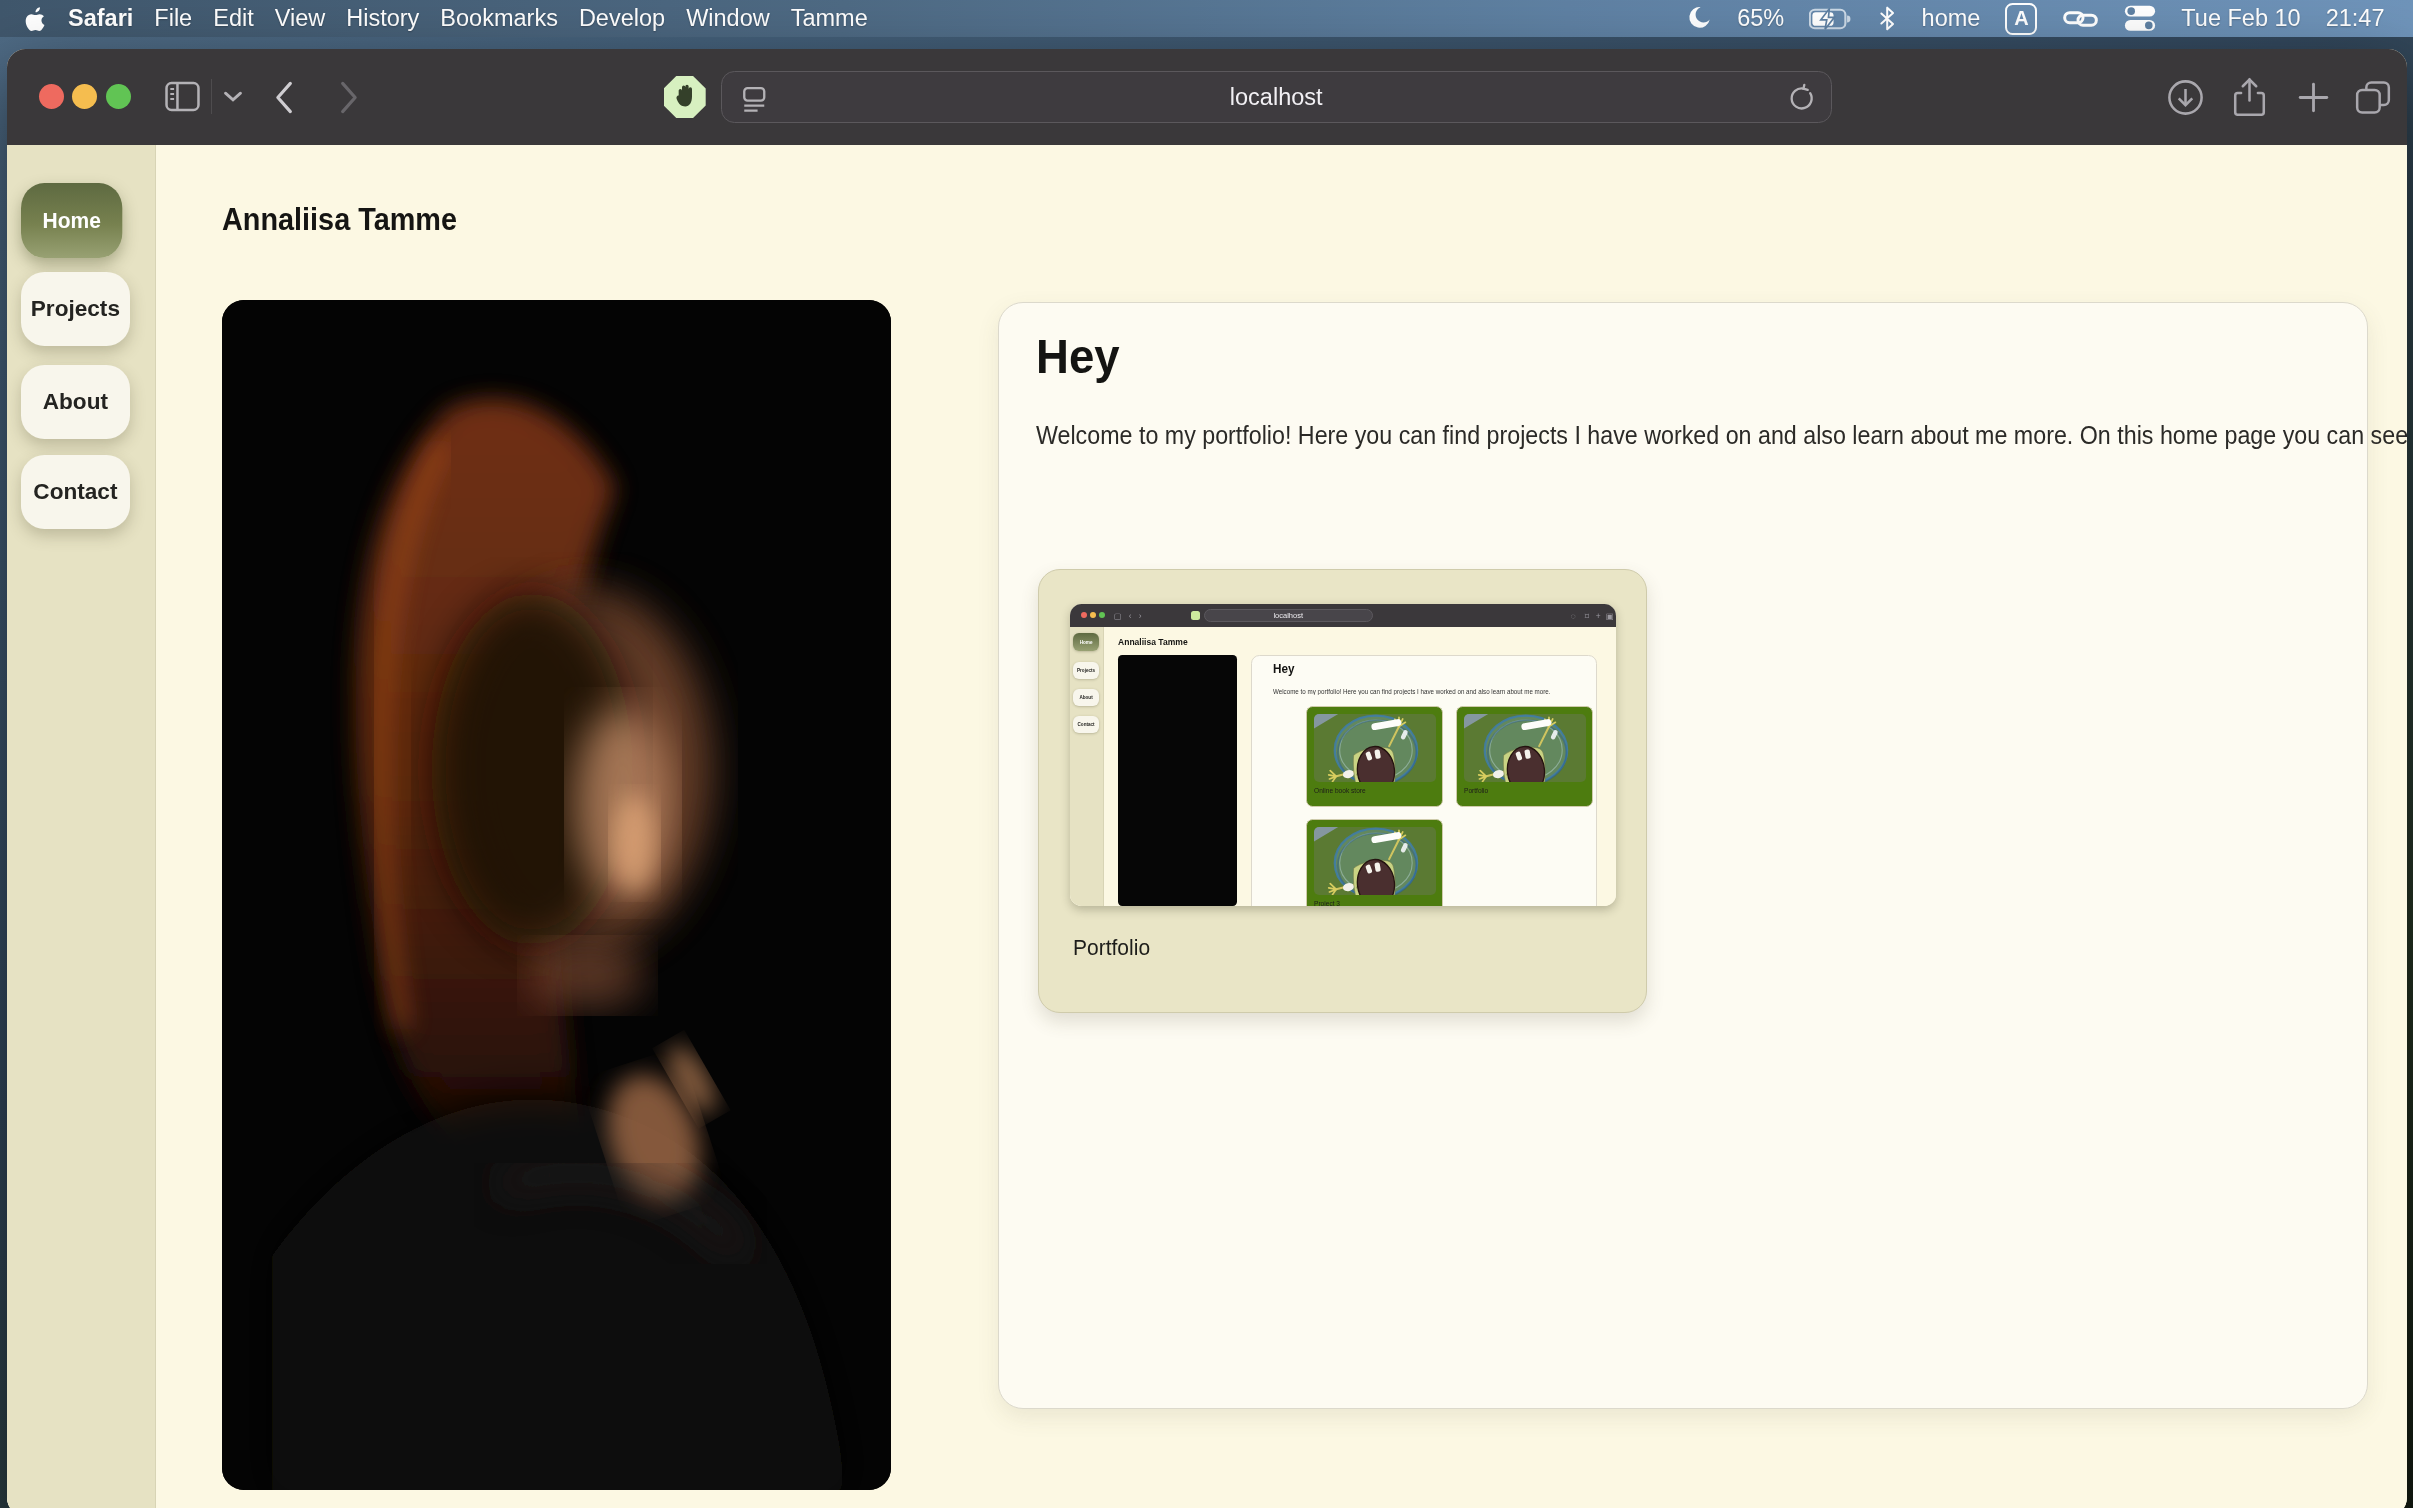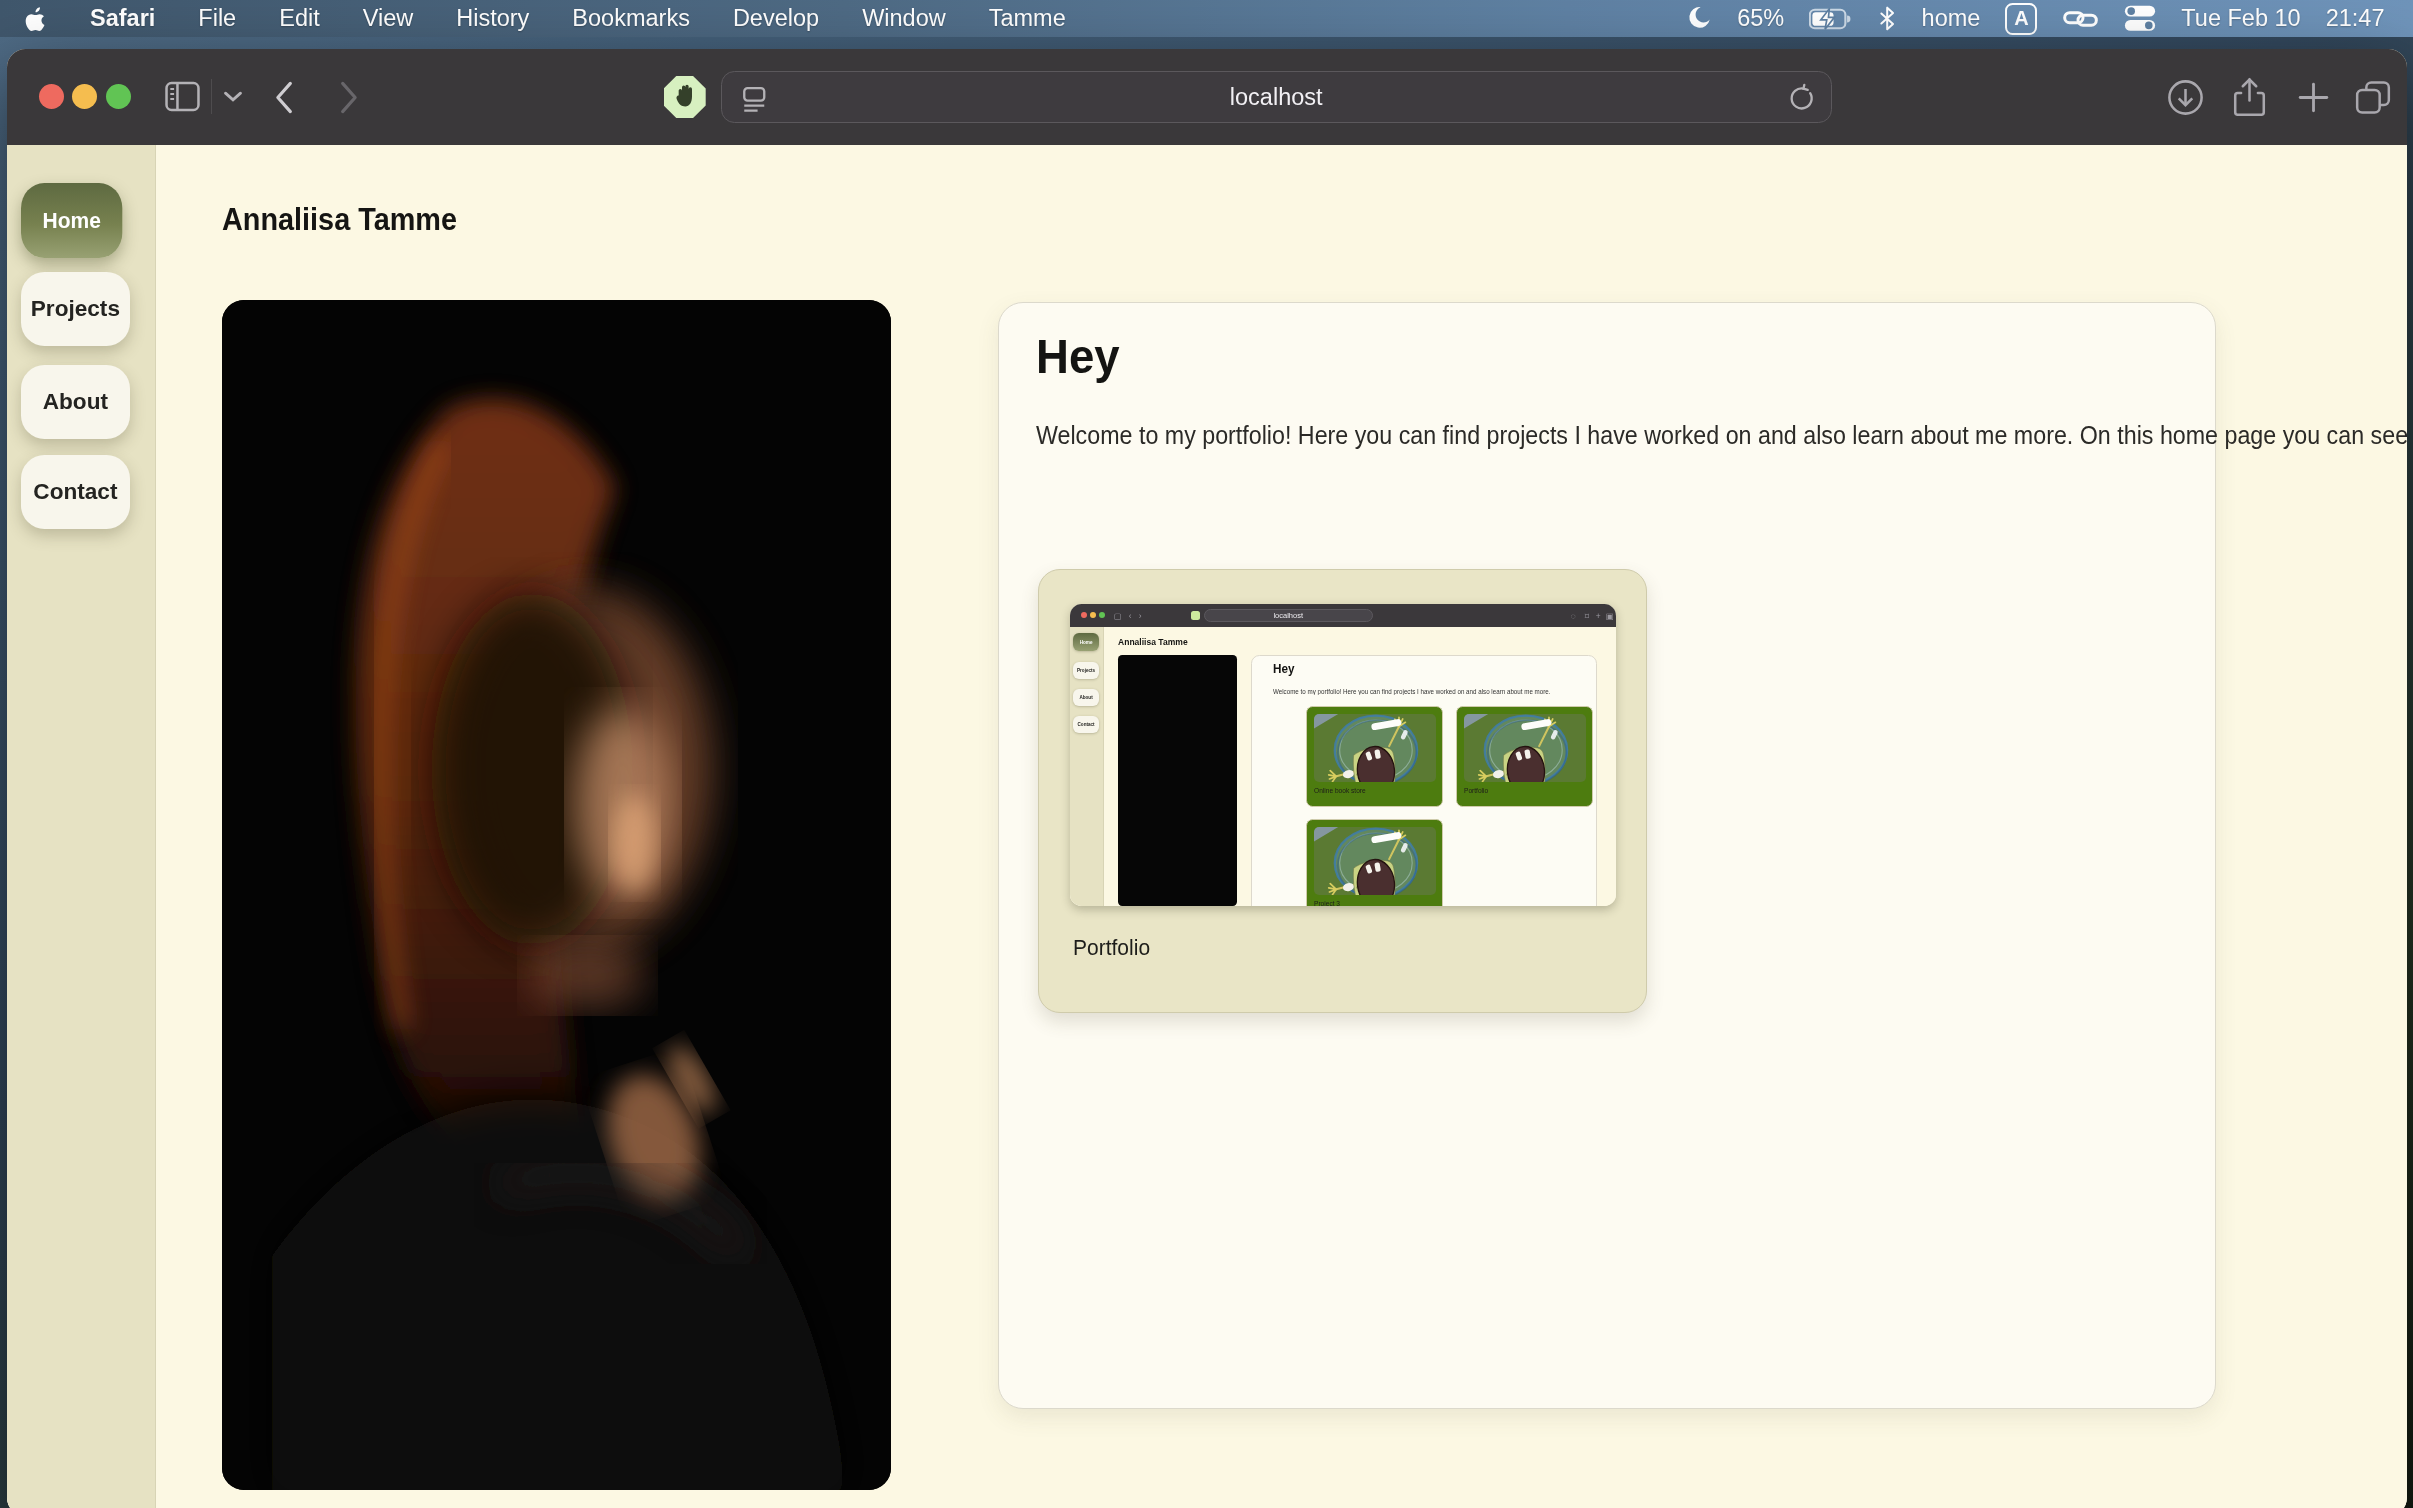--- a/index.html
+++ b/index.html
@@ -5,21 +5,21 @@
   * { margin:0; padding:0; box-sizing:border-box; }
   html,body { width:2413px; height:1508px; overflow:hidden; }
   body { font-family:"Liberation Sans", sans-serif;
          background:linear-gradient(155deg,#506c86 0%,#44607a 14%,#32475c 42%,#253423 78%,#141c12 100%); }
   .screen { position:absolute; inset:0; width:2413px; height:1508px; }
 
   
   .menubar { position:absolute; left:0; top:0; width:2413px; height:37px;
              background:linear-gradient(90deg,#40576c 0%,#4e6a84 35%,#5f81a3 65%,#6f94ba 100%);
              display:flex; align-items:center; padding:0 28.5px 0 25px; color:#fff; font-size:23.5px; }
-  .menu-left { display:flex; align-items:center; gap:43px; }
+  .menu-left { display:flex; align-items:center; gap:21px; }
   .menu-item { white-space:nowrap; text-shadow:0 0.8px 1.7px rgba(0,0,0,.25); cursor:default; }
   .menu-item.app { font-weight:700; }
   .menu-right { margin-left:auto; display:flex; align-items:center; gap:25px; }
   .mi-icon { display:flex; align-items:center; }
   .status-text { text-shadow:0 0.8px 1.7px rgba(0,0,0,.25); }
   .input-a { width:32px; height:32px; border:2.5px solid #fff; border-radius:7.5px;
              display:flex; align-items:center; justify-content:center; font-size:20px; font-weight:700; }
 
   
   .window { position:absolute; left:6.7px; top:49px; width:2400px; height:1467px;
@@ -52,21 +52,21 @@
             box-shadow:0 6.7px 15px rgba(70,66,40,.25); cursor:pointer; }
   .navbtn.active { background:linear-gradient(180deg,#5e6a41 0%,#77814f 55%,#98a173 100%);
                    color:#fff; box-shadow:0 6.7px 15px rgba(60,66,30,.35); }
   .cond { transform:scaleX(.93); transform-origin:left center; white-space:nowrap; }
   .page-title { position:absolute; left:215px; top:57px; font-size:31px; font-weight:700; color:#151513; }
 
   .portrait { position:absolute; left:215px; top:155px; width:669px; height:1190px;
               border-radius:22px; overflow:hidden; background:#000; }
   .portrait svg { display:block; width:100%; height:100%; }
 
-  .hero-card { position:absolute; left:991px; top:157px; width:1218px; height:1107px;
+  .hero-card { position:absolute; left:991px; top:157px; width:1370px; height:1107px;
                background:#fdfbf2; border:1.7px solid #dcd9cc; border-radius:25px;
                box-shadow:0 8.4px 22px rgba(90,86,60,.10); }
   .hero-title { position:absolute; left:37px; top:25px; font-size:49px; font-weight:700; color:#141412; }
   .hero-body  { position:absolute; left:37px; top:112px; width:1240px; font-size:25px;
                 line-height:41px; color:#2b2a27; }
 
   .proj-card { position:absolute; top:266px; height:444px; background:#e9e5c6;
                border:1.7px solid #cfcbab; border-radius:22px;
                box-shadow:0 8.4px 18.4px rgba(80,76,48,.16); cursor:pointer; }
   .proj-a { left:39px;  width:609px; }

